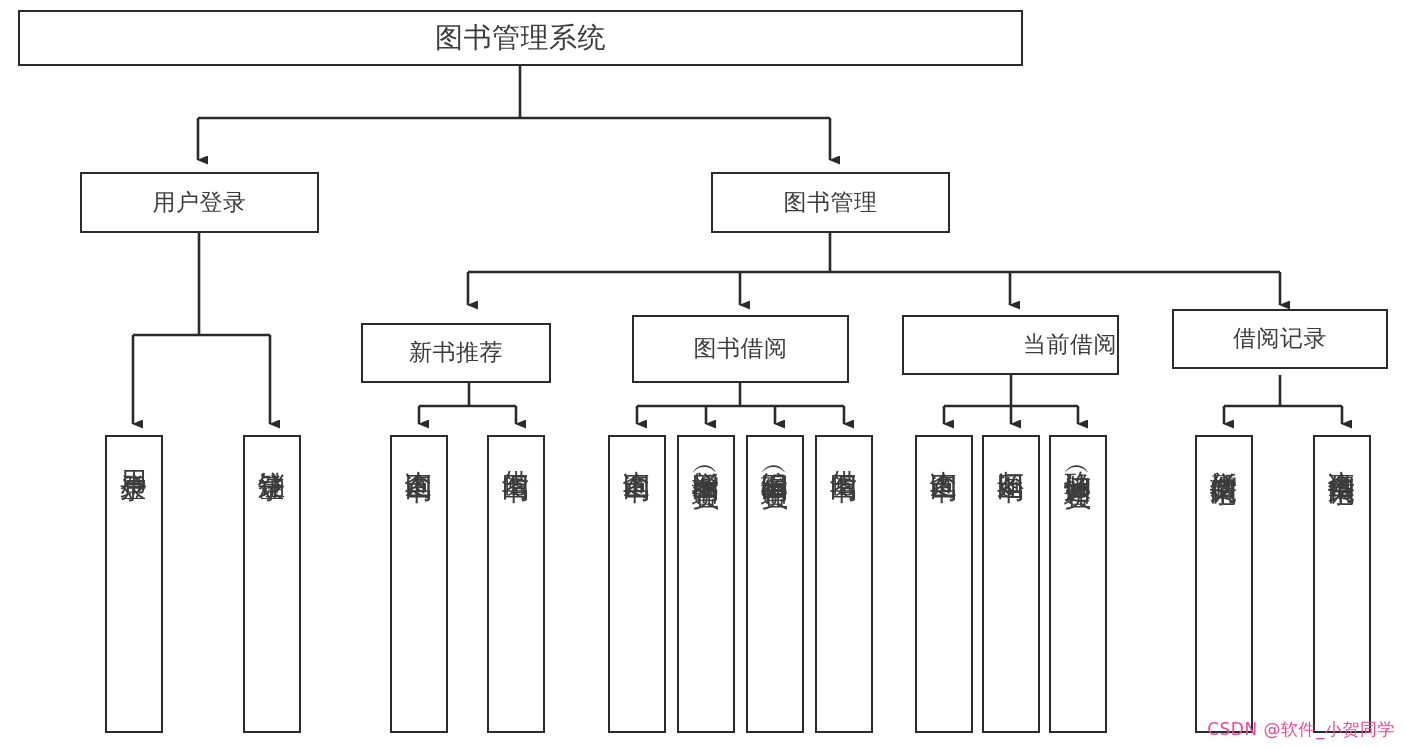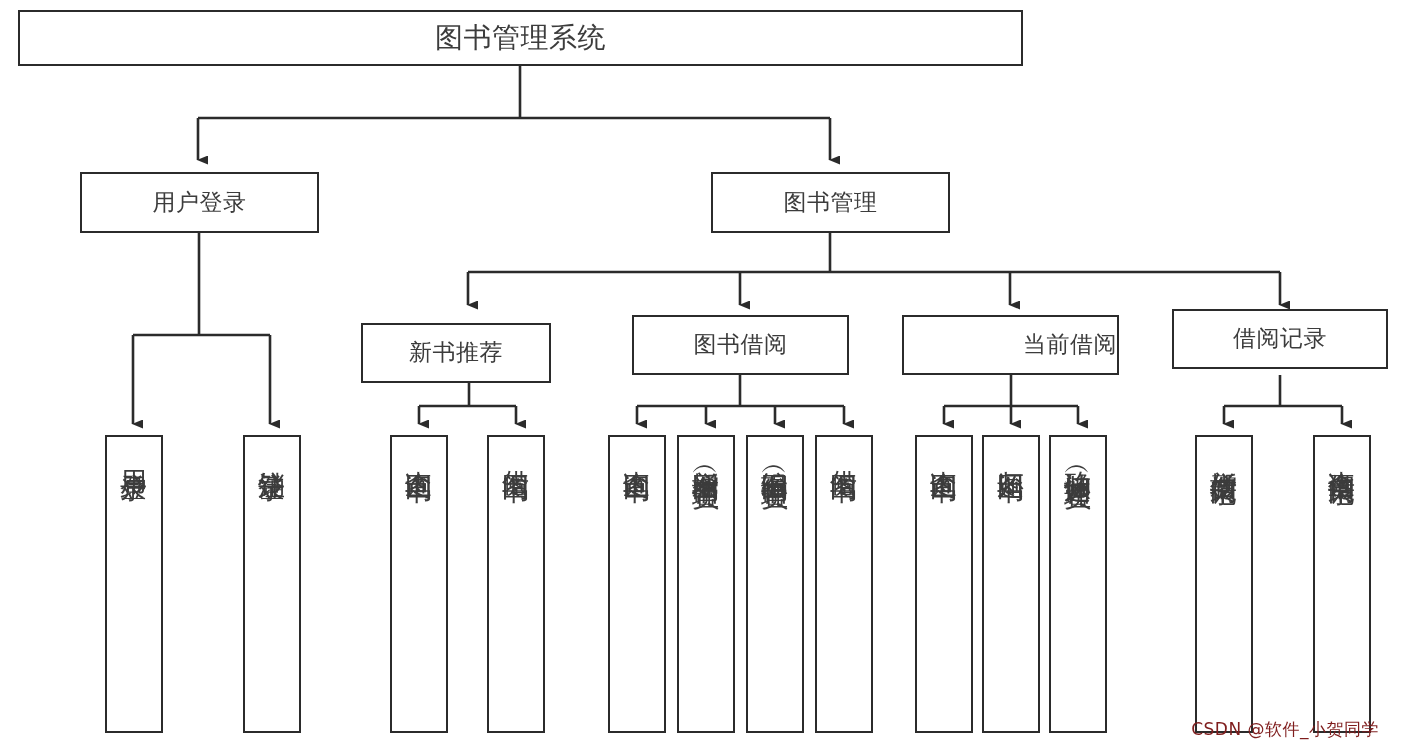--- a/index.html
+++ b/index.html
@@ -53,24 +53,24 @@
   }
   .node.vert .label{
     writing-mode:vertical-rl;
     text-orientation:upright;
     font-size:27px;
     letter-spacing:2px;
     line-height:1;
   }
   .watermark{
     position:absolute;
-    right:26px;
+    right:10px;
     bottom:6px;
     font-size:17px;
-    color:#7f1d1d;
+    color:#ec4899;
     letter-spacing:0.5px;
     white-space:nowrap;
     font-family:"DejaVu Sans","Liberation Sans",sans-serif;
   }
 </style>
 </head>
 <body>
 
 <div id="canvas">
 
@@ -133,21 +133,21 @@
   </div>
 
   <div class="node horiz" style="left:711px; top:172px; width:239px; height:61px;">
     <span class="label">图书管理</span>
   </div>
 
   <div class="node horiz" style="left:361px; top:315px; width:190px; height:60px;margin-top:8px;">
     <span class="label">新书推荐</span>
   </div>
 
-  <div class="node horiz" style="left:632px; top:315px; width:217px; height:60px;">
+  <div class="node horiz" style="left:632px; top:315px; width:217px; height:68px;">
     <span class="label">图书借阅</span>
   </div>
 
   <div class="node horiz" style="left:902px; top:315px; width:217px; height:60px;justify-content:flex-end;">
     <span class="label">当前借阅</span>
   </div>
 
   <div class="node horiz" style="left:1172px; top:309px; width:216px; height:60px;">
     <span class="label">借阅记录</span>
   </div>

